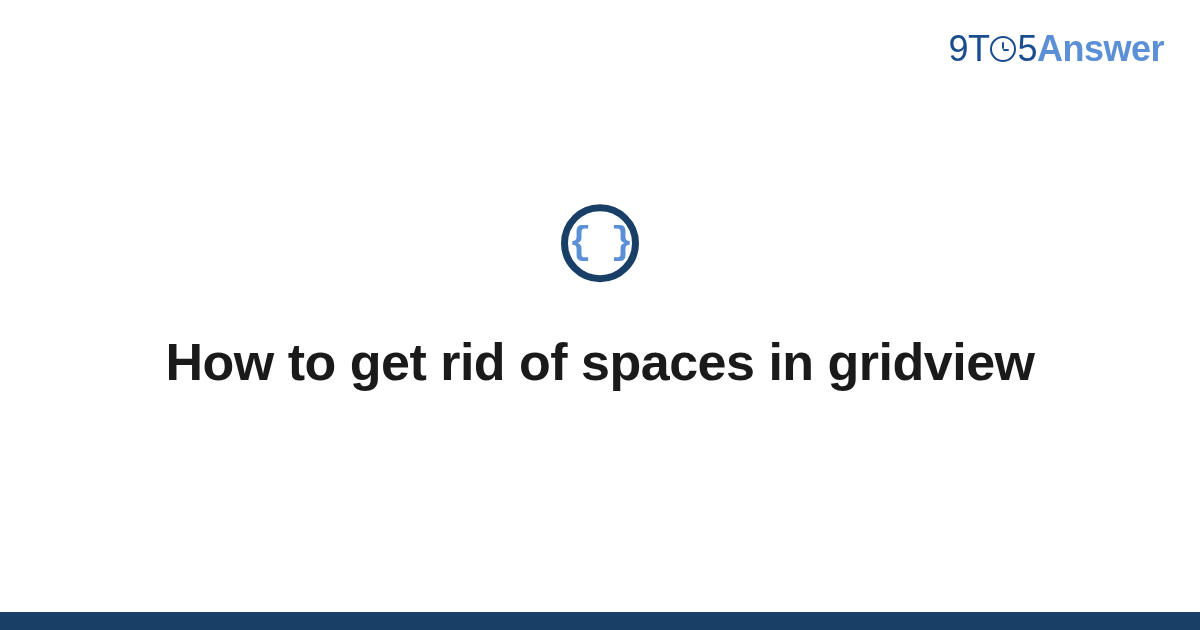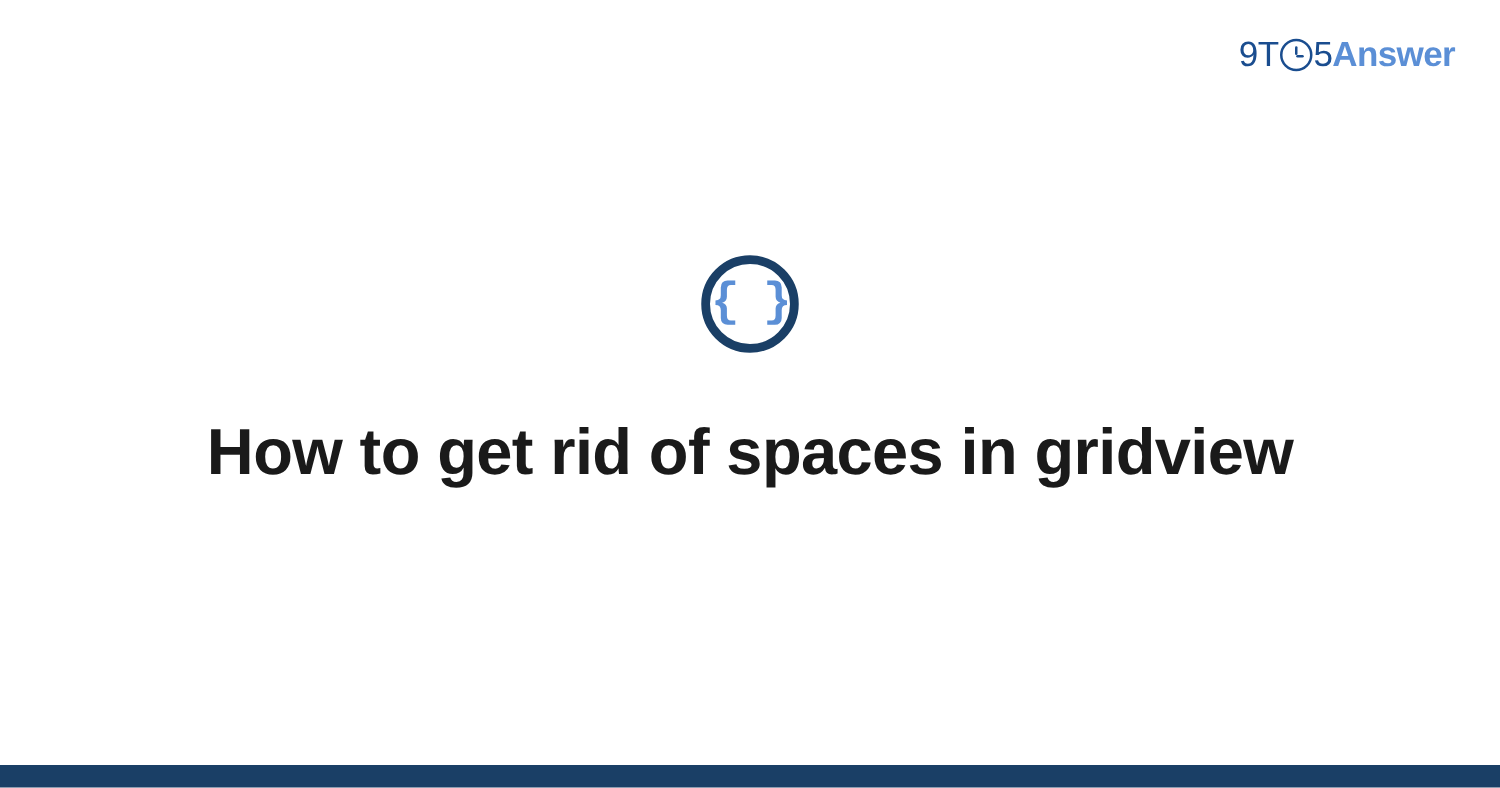--- a/index.html
+++ b/index.html
@@ -12,21 +12,21 @@
       height: 630px;
       background: #ffffff;
       font-family: -apple-system, BlinkMacSystemFont, "Segoe UI", Helvetica, Arial, sans-serif;
       position: relative;
       overflow: hidden;
     }
     .header-logo {
       position: absolute;
       top: 28px;
       right: 36px;
-      font-size: 28px;
+      font-size: 36px;
       font-weight: 400;
       letter-spacing: -0.5px;
       display: flex;
       align-items: center;
     }
     .logo-9t {
       color: #1a4d8f;
       font-weight: 500;
     }
     .logo-clock {

